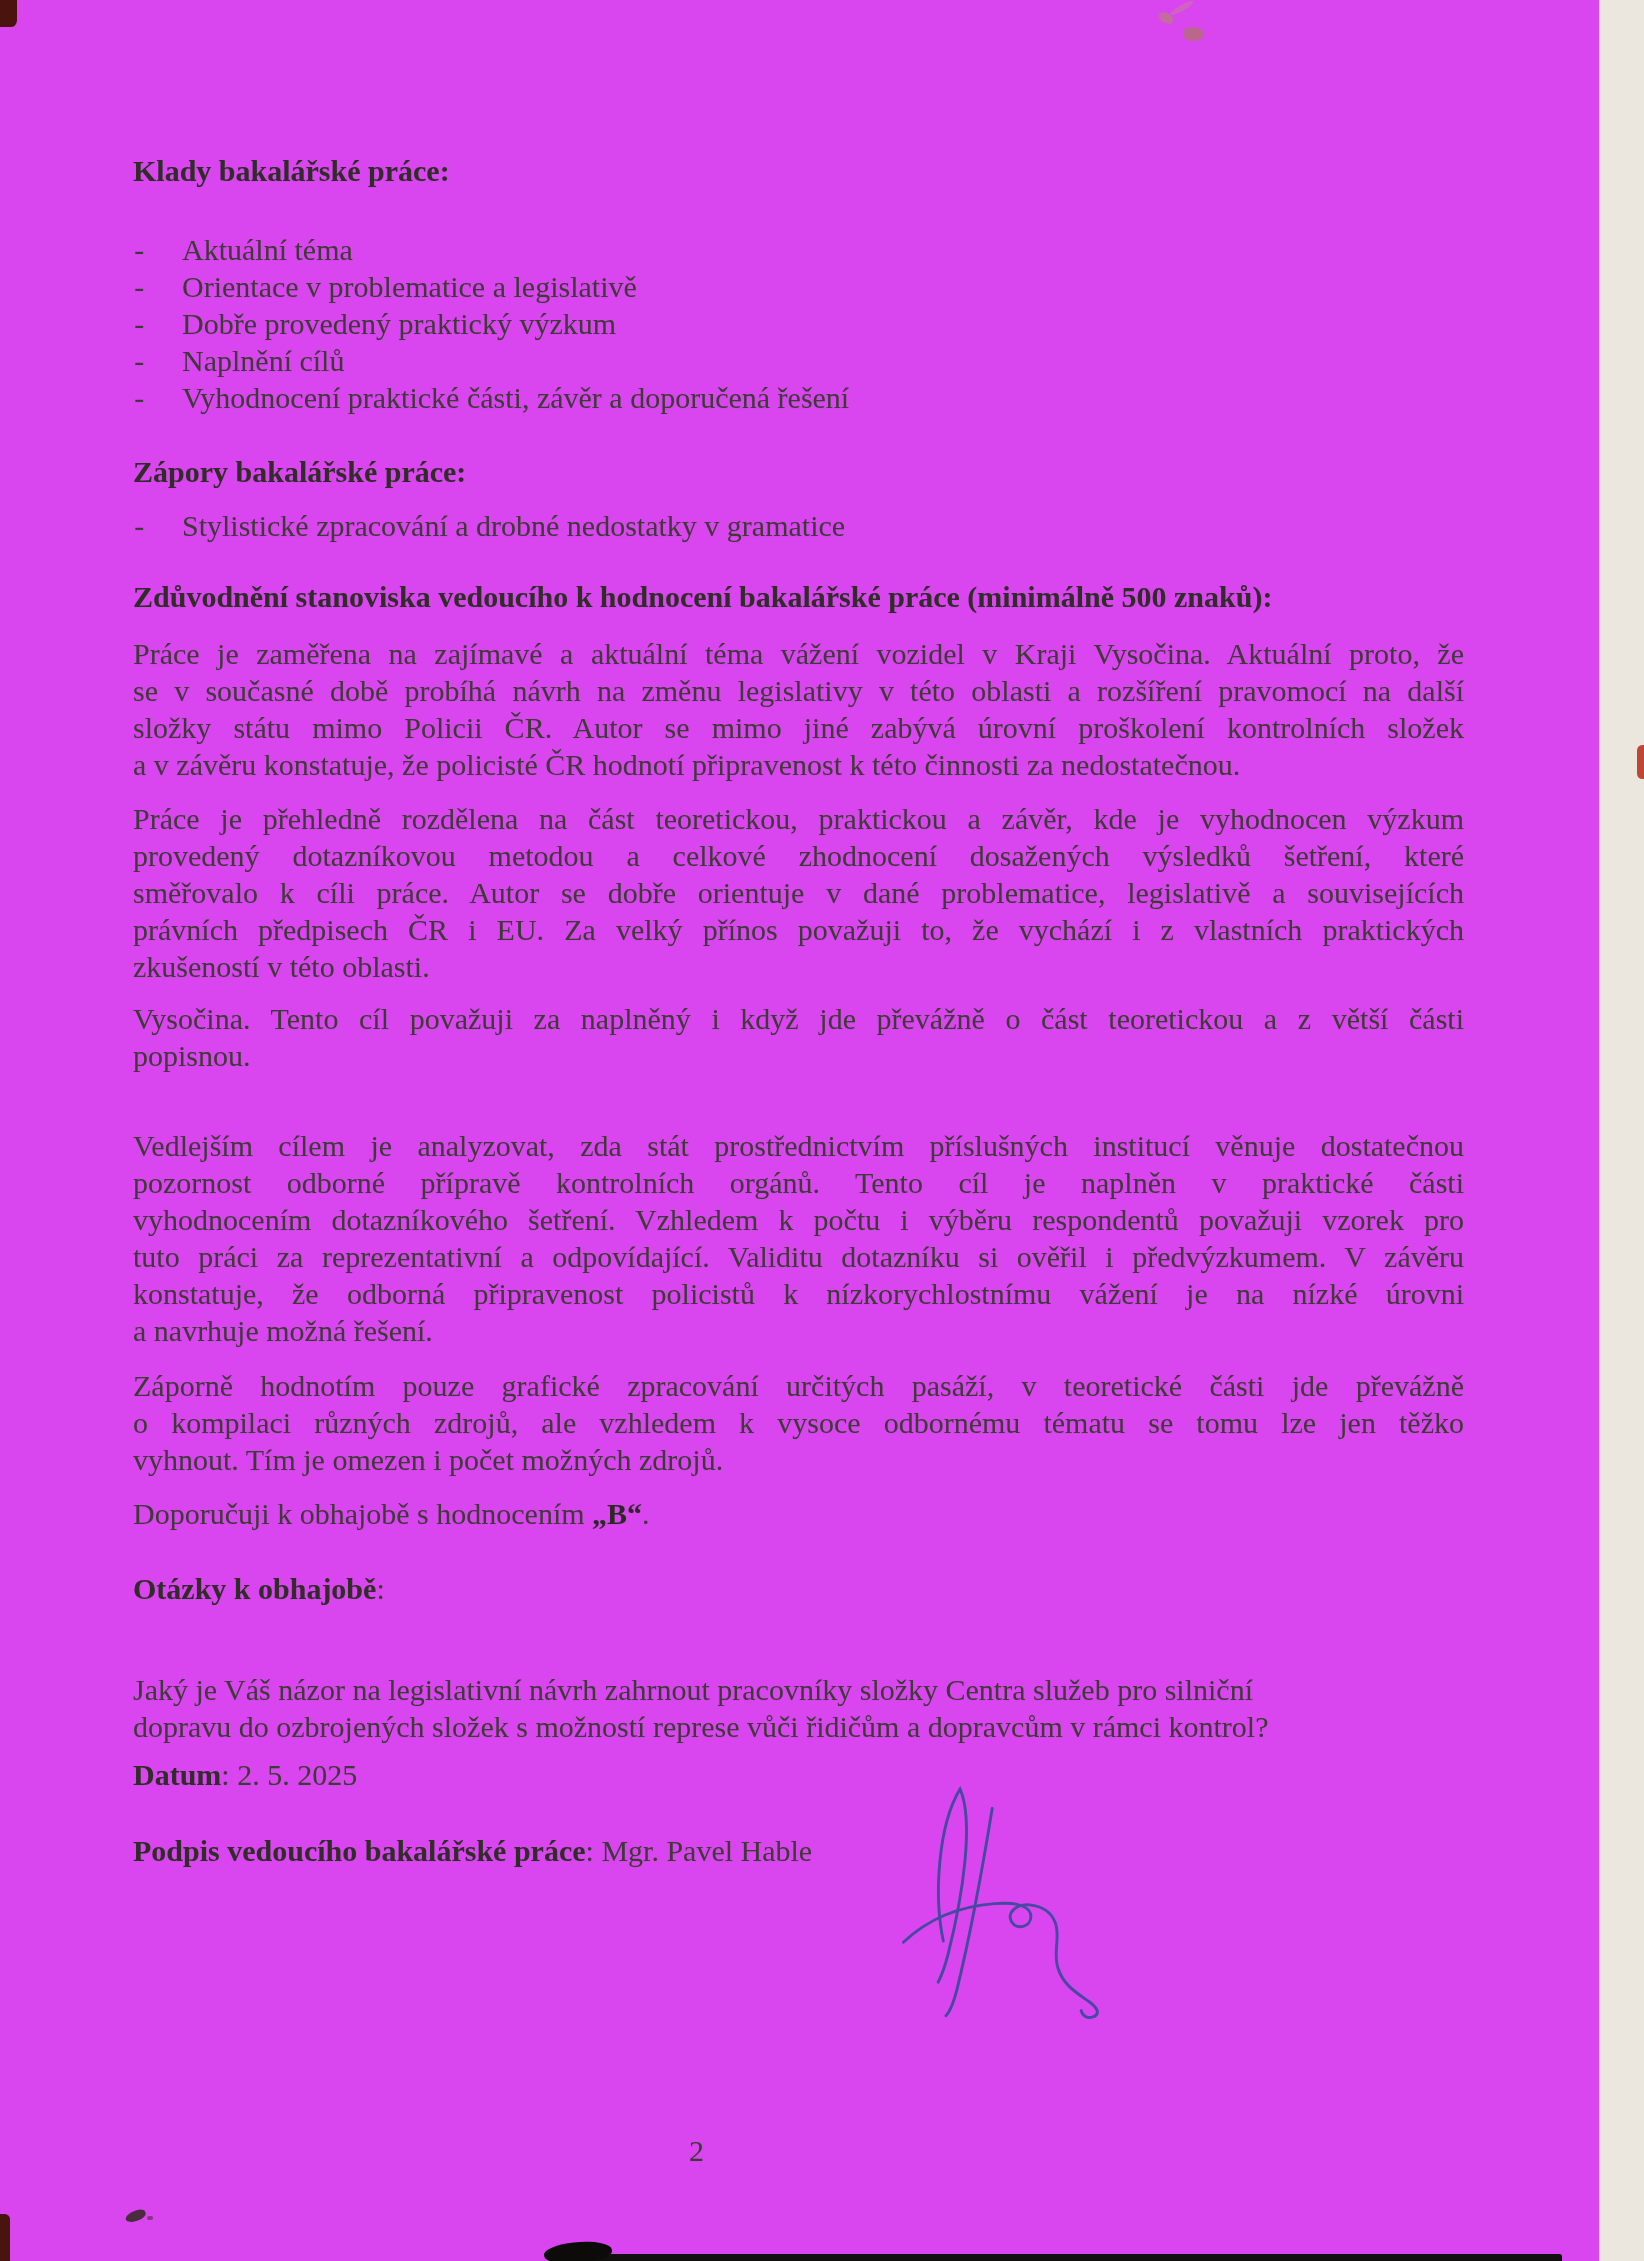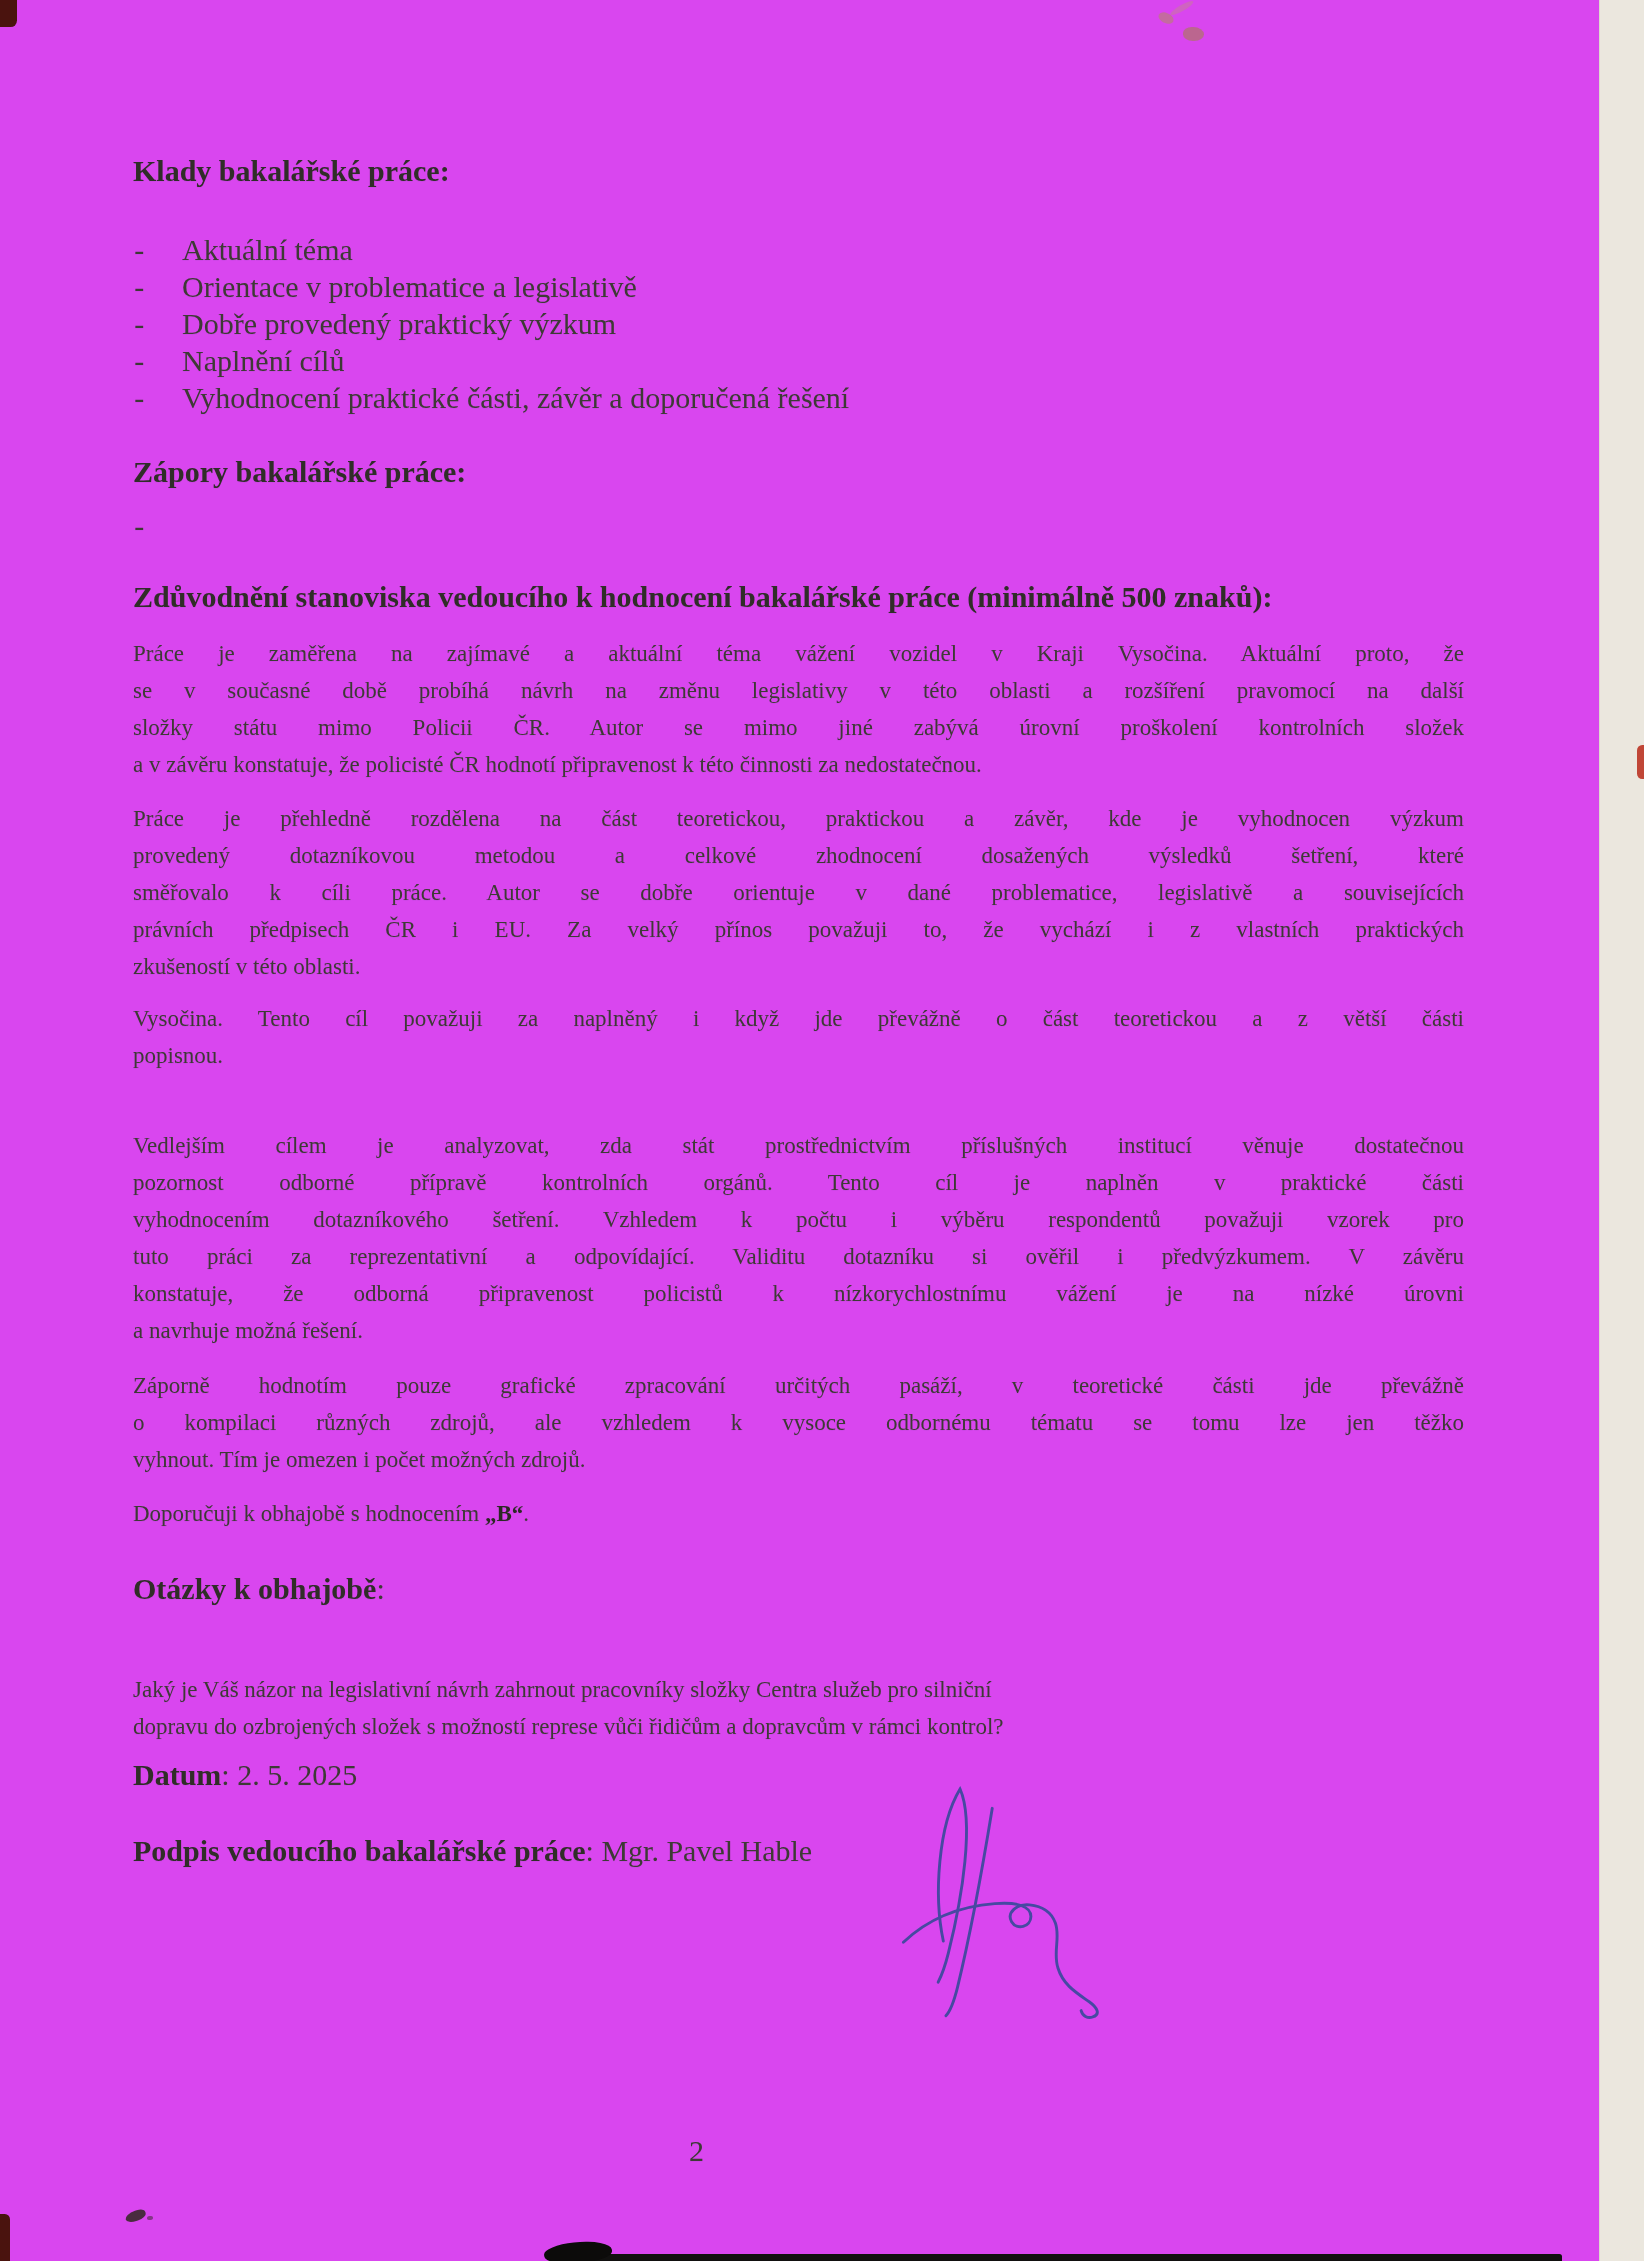--- a/index.html
+++ b/index.html
@@ -6,21 +6,21 @@
   .page {
     position:relative; width:1645px; height:2261px;
     background:#d946ef;
     font-family:"Liberation Serif", serif;
     color:#3e3a35;
     overflow:hidden;
     text-shadow: 0 1.3px 0 rgba(80,85,140,0.08);
   }
   .abs { position:absolute; }
   .hd { font-weight:bold; font-size:30px; line-height:37px; white-space:nowrap; color:#302d28; }
-  .pblock { position:absolute; left:133px; width:1331px; font-size:23px; }
+  .pblock { position:absolute; left:133px; width:1331px; font-size:30px; }
   .pl  { height:37px; line-height:37px; text-align:justify; text-align-last:justify; white-space:normal; }
   .pll { height:37px; line-height:37px; text-align:center; text-align-last:left; }
   .qline { height:37px; line-height:37px; text-align:left; }
   .li { position:relative; height:37px; line-height:37px; padding-left:49px; font-size:30px; }
   .li .mk { position:absolute; left:1.3px; top:0; }
   .inline-lbl { font-weight:bold; color:#302d28; }
   .grade { font-weight:bold; color:#2c2924; }
   .pagenum { font-size:30px; text-align:center; }
   
   .edge-band { position:absolute; right:0; top:0; width:45px; height:2261px; background:#ebe7de; border-left:1.3px solid #ddd8cb; }
@@ -76,20 +76,21 @@
       <span class="mk">-</span>
       <span>Vyhodnocení praktické části, závěr a doporučená řešení</span>
     </div>
   </div>
 
   <div class="abs hd" style="left:133px; top:453px;">Zápory bakalářské práce:</div>
 
   <div class="abs" style="left:133px; top:507px; width:1354px;">
     <div class="li">
       <span class="mk">-</span>
+      <span>Stylistické zpracování a drobné nedostatky v gramatice</span>
     </div>
   </div>
 
   <div class="abs hd" style="left:133px; top:578px;">Zdůvodnění stanoviska vedoucího k hodnocení bakalářské práce (minimálně 500 znaků):</div>
 
   <div class="pblock" style="top:635px;">
     <div class="pl">Práce je zaměřena na zajímavé a aktuální téma vážení vozidel v Kraji Vysočina. Aktuální proto, že</div>
     <div class="pl">se v současné době probíhá návrh na změnu legislativy v této oblasti a rozšíření pravomocí na další</div>
     <div class="pl">složky státu mimo Policii ČR. Autor se mimo jiné zabývá úrovní proškolení kontrolních složek</div>
     <div class="pll">a v závěru konstatuje, že policisté ČR hodnotí připravenost k této činnosti za nedostatečnou.</div>

